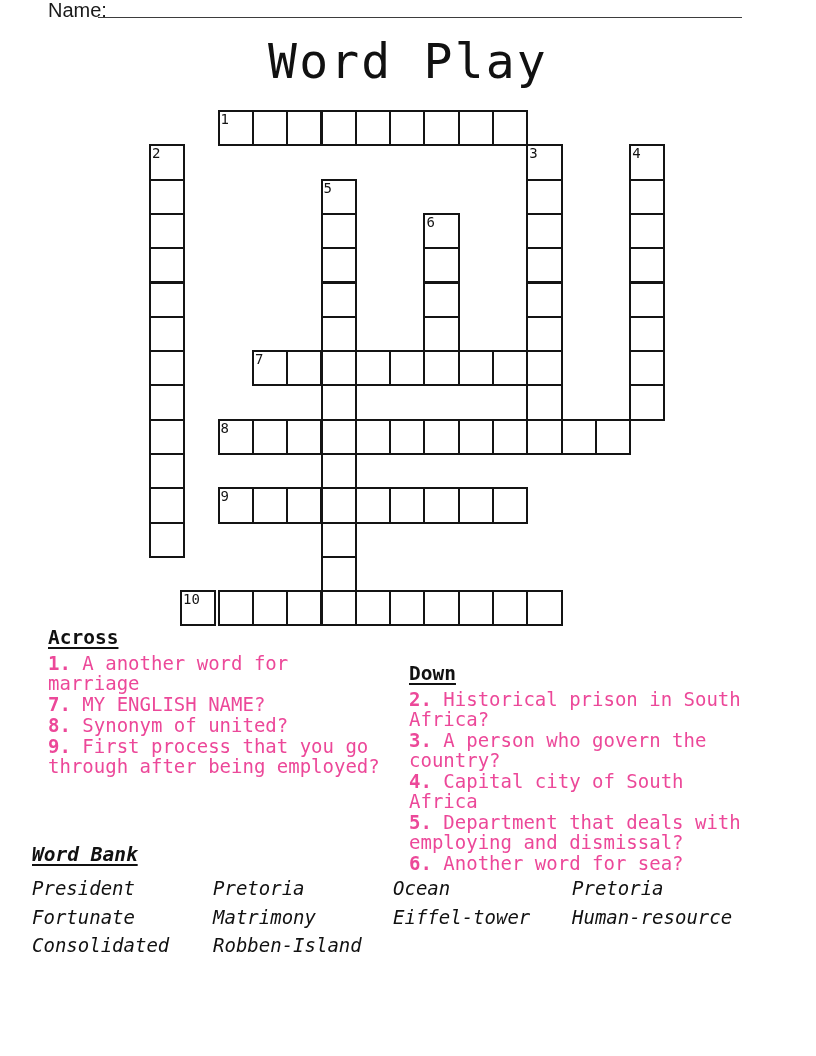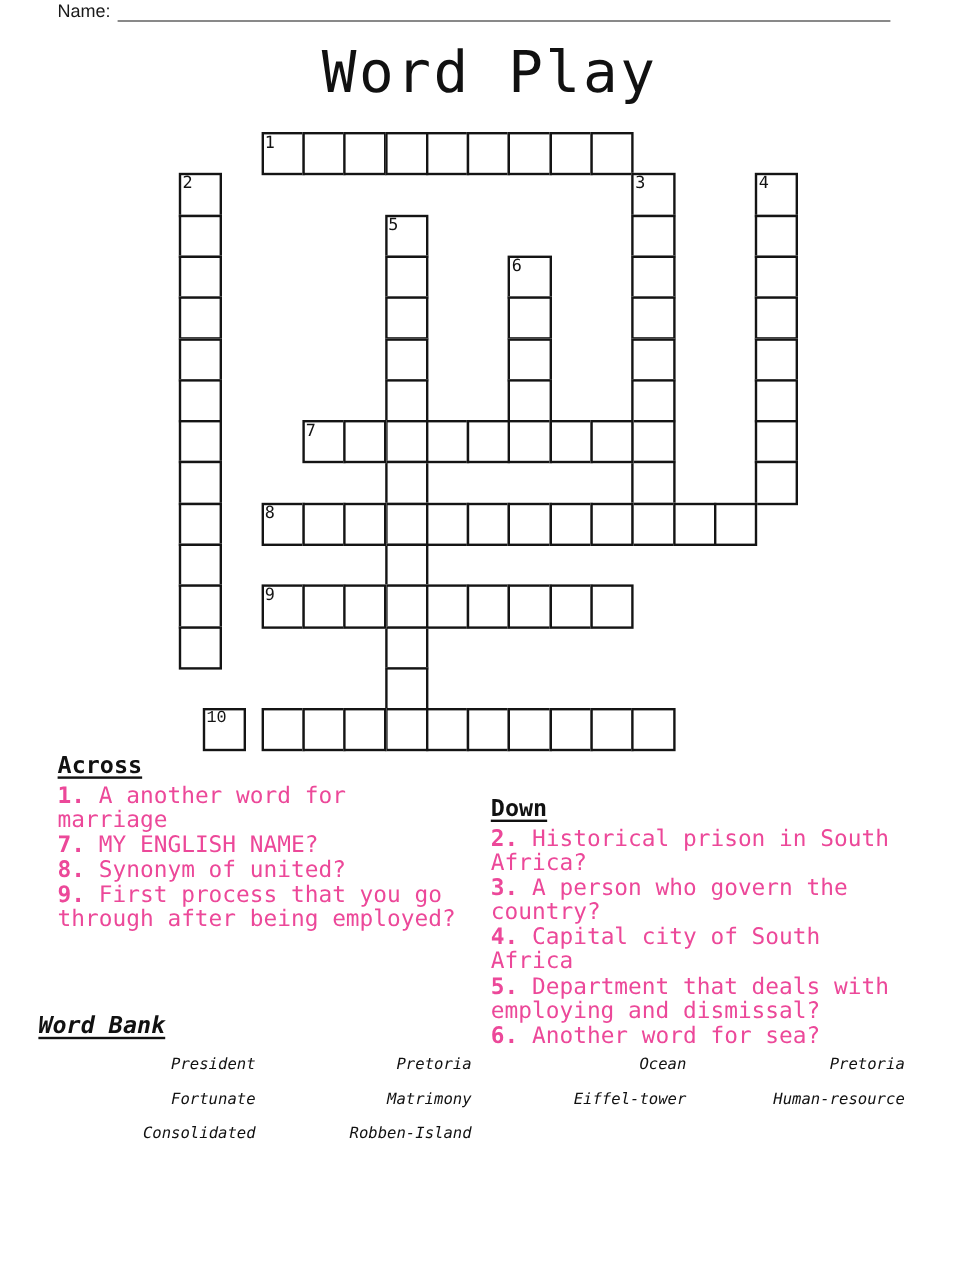--- a/index.html
+++ b/index.html
@@ -9,21 +9,21 @@
     background: #ffffff;
     font-family: "DejaVu Sans Mono", monospace;
     color: #141414;
     overflow: hidden;
   }
 
   
   .name-label {
     position: absolute; left: 48px; top: 2px;
     font-family: "Liberation Sans", sans-serif;
-    font-size: 15px; line-height: 16px; color: #1a1a1a;
+    font-size: 20px; line-height: 16px; color: #1a1a1a;
   }
   .name-line {
     position: absolute; left: 98px; top: 0;
     width: 644px; height: 16.5px;
     border-bottom: 1.5px solid #3d3d3d;
   }
 
   
   .title {
     position: absolute; left: 0; top: 37px; width: 816px;
@@ -74,23 +74,22 @@
   .clue b { font-weight: bold; }
 
   
   .wordbank {
     position: absolute; left: 32px; top: 845px; width: 722px; font-style: italic;
   }
   .wordbank h2 { margin-bottom: 9px; }
   .wb-grid {
     display: grid;
     grid-template-columns: 181px 180px 179px 1fr;
-    font-size: 13px; line-height: 28.6px;
+    font-size: 19px; line-height: 28.6px;
     color: #111;
-    text-align: right;
   }
 </style>
 </head>
 <body>
 
 <div class="name-line"></div>
 <span class="name-label">Name:</span>
 
 <h1 class="title">Word Play</h1>
 
@@ -186,21 +185,21 @@
     <div class="cell" style="left: 68.6px; top: 377.3px;">
       <span class="cellnum">9</span>
     </div>
     <div class="cell" style="left: 102.9px; top: 377.3px;"></div>
     <div class="cell" style="left: 137.2px; top: 377.3px;"></div>
     <div class="cell" style="left: 205.8px; top: 377.3px;"></div>
     <div class="cell" style="left: 240.1px; top: 377.3px;"></div>
     <div class="cell" style="left: 274.4px; top: 377.3px;"></div>
     <div class="cell" style="left: 308.7px; top: 377.3px;"></div>
     <div class="cell" style="left: 343px; top: 377.3px;"></div>
-    <div class="cell" style="left: 20px; top: 480.2px; font-family: Liberation Mono, monospace;">
+    <div class="cell" style="left: 31px; top: 480.2px;">
       <span class="cellnum">10</span>
     </div>
     <div class="cell" style="left: 68.6px; top: 480.2px;"></div>
     <div class="cell" style="left: 102.9px; top: 480.2px;"></div>
     <div class="cell" style="left: 137.2px; top: 480.2px;"></div>
     <div class="cell" style="left: 205.8px; top: 480.2px;"></div>
     <div class="cell" style="left: 240.1px; top: 480.2px;"></div>
     <div class="cell" style="left: 274.4px; top: 480.2px;"></div>
     <div class="cell" style="left: 308.7px; top: 480.2px;"></div>
     <div class="cell" style="left: 343px; top: 480.2px;"></div>

